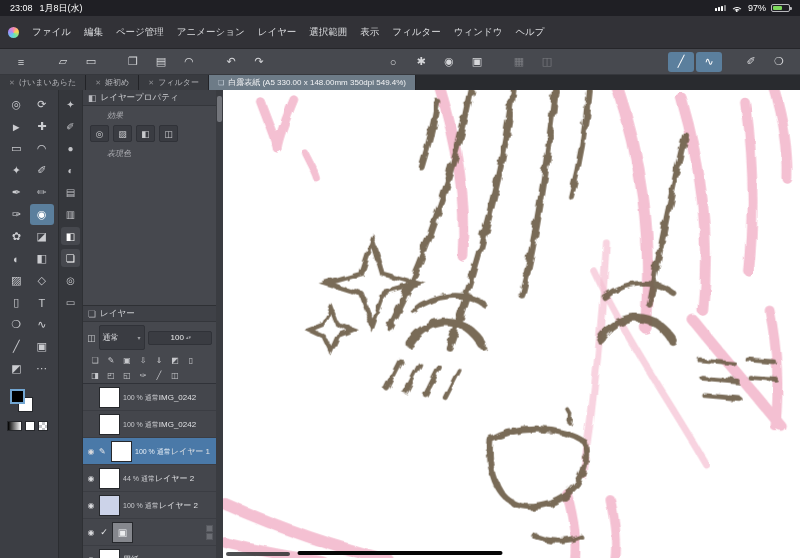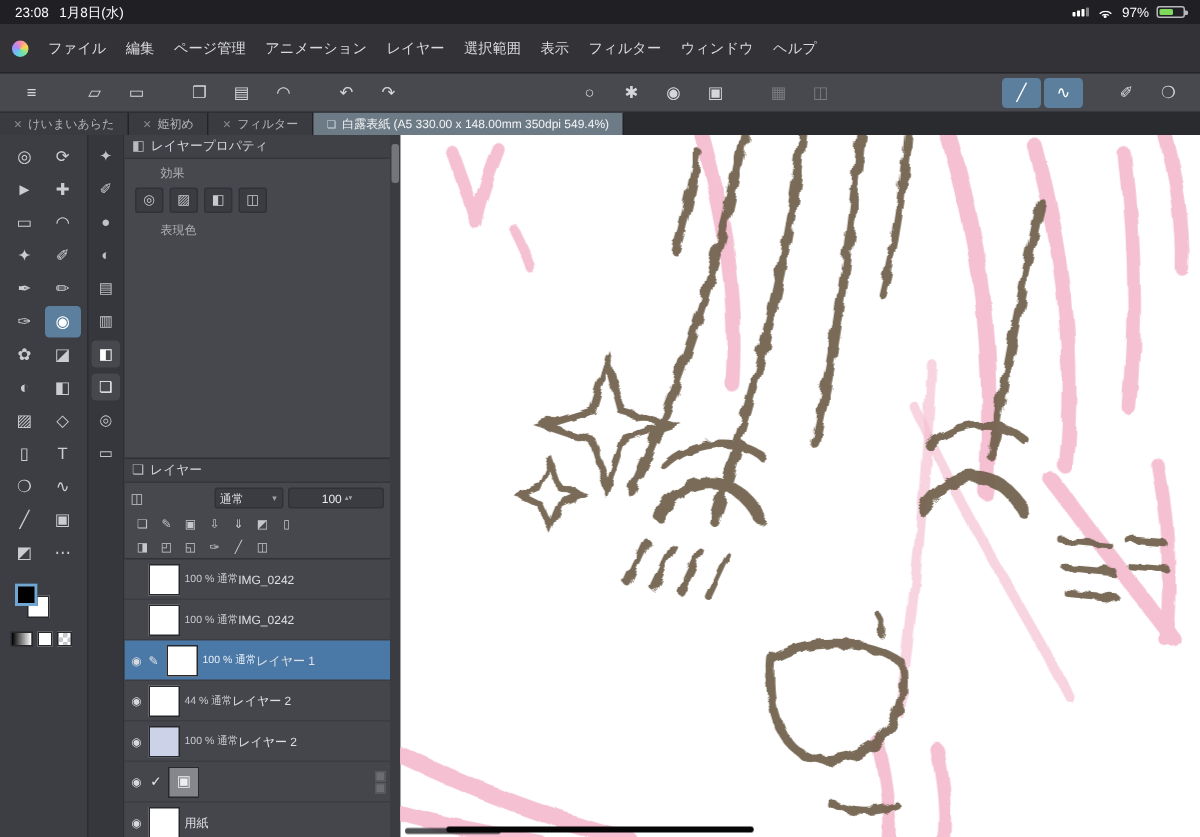--- a/index.html
+++ b/index.html
@@ -77,35 +77,35 @@
   .pbtn { width:19px; height:18px; display:flex; align-items:center; justify-content:center; color:#c2c3c7;
           font-size:10px; border-radius:3px; }
   .pbtn.active { background:#46484e; color:#fff; }
 
   
   .panels { flex:0 0 124px; background:#46484e; display:flex; flex-direction:column; border-left:1px solid #2e3034; }
   .phead { height:16px; display:flex; align-items:center; gap:4px; padding:0 5px; background:#3f4147;
            color:#d3d4d8; font-size:8.5px; border-bottom:1px solid #34363b; flex:0 0 16px; white-space:nowrap; }
   .pic { font-size:9px; color:#b9babf; }
   .lp { height:216px; display:flex; flex-direction:column; border-bottom:1px solid #2e3034; }
-  .plabel { font-size:8px; color:#aeafb4; padding:4px 24px 2px; }
+  .plabel { font-size:8px; color:#aeafb4; padding:4px 24px 2px;font-style:italic; }
   .eff-icons { display:flex; gap:4px; padding:2px 7px; }
   .ebtn { width:19px; height:17px; display:flex; align-items:center; justify-content:center; background:#3a3c42;
           border:1px solid #303238; border-radius:2px; color:#c9cacd; font-size:9px; }
   .expr { display:flex; align-items:center; gap:4px; margin:3px 7px 6px; background:#3a3c42;
           border:1px solid #303238; border-radius:2px; height:17px; padding:0 4px; color:#d6d7da; font-size:8.5px; }
   .rainbow { width:10px; height:10px; border-radius:2px;
              background:conic-gradient(#e05c5c,#e0d05c,#5cd06c,#5ccfe0,#5c6ce0,#d05ce0,#e05c5c); }
   .stepper { margin-left:auto; display:flex; flex-direction:column; font-size:5px; color:#9fa0a5; line-height:4.5px; text-align:center; }
 
   .lay { flex:1; display:flex; flex-direction:column; min-height:0; }
   .blend-row { display:flex; align-items:center; gap:3px; padding:3px 4px; }
   .bicon { color:#c6c7cb; font-size:9px; }
-  .combo { flex:0 0 46px; height:14px; background:#3a3c42; border:1px solid #303238; border-radius:2px;
-           display:flex; align-items:center; justify-content:space-between; padding:0 3px; font-size:8px; color:#dcdde0;margin-left:44px; }
+  .combo { flex:0 0 46px; height:25px; background:#3a3c42; border:1px solid #303238; border-radius:2px;
+           display:flex; align-items:center; justify-content:space-between; padding:0 3px; font-size:8px; color:#dcdde0; }
   .combo .caret { font-size:6px; color:#9fa0a5; }
   .opacity { flex:1; height:14px; background:#3a3c42; border:1px solid #303238; border-radius:2px;
              display:flex; align-items:center; justify-content:flex-end; gap:2px; padding:0 20px;
              font-size:8px; color:#eceded; position:relative; overflow:hidden; }
   .ofill { position:absolute; inset:0; background:#5a5e66; }
   .opacity span { position:relative; z-index:1; }
   .lticons { display:flex; gap:2px; padding:1px 5px; }
   .ltb { width:14px; height:13px; display:flex; align-items:center; justify-content:center; color:#c6c7cb; font-size:8px; }
   .layer-list { flex:1; background:#44464c; overflow:hidden; border-top:1px solid #303238; }
   .lrow { height:27px; display:flex; align-items:center; gap:3px; padding:0 3px;

